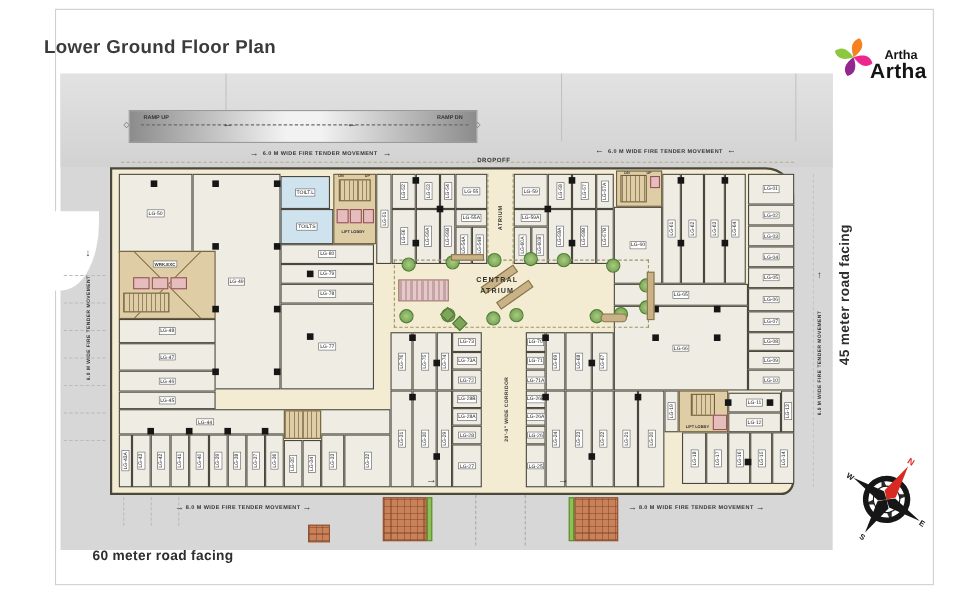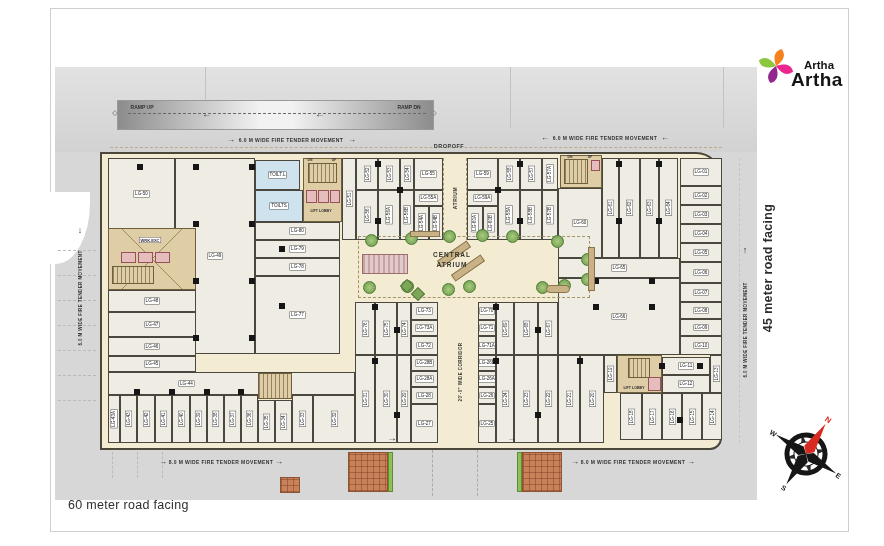--- a/index.html
+++ b/index.html
@@ -23,23 +23,23 @@
   .planter{background:#7da659;border:.5px solid #55783a;}
   .core{position:absolute;background:#dfcda6;border:1px solid #6f5f3d;box-sizing:border-box;}
   .stair{background-image:repeating-linear-gradient(90deg,rgba(90,70,40,.55) 0 1px,transparent 1px 4px);}
   .xcross{background-image:linear-gradient(45deg,transparent 49.4%,#9c8a5e 49.4% 50.6%,transparent 50.6%),linear-gradient(-45deg,transparent 49.4%,#9c8a5e 49.4% 50.6%,transparent 50.6%);}
   .lift{position:absolute;background:#e6bdbd;border:1px solid #96525a;box-sizing:border-box;}
   .esc{position:absolute;background:repeating-linear-gradient(90deg,#c9a3a3 0 2px,#e3caca 2px 5px);border:1px solid #9c6f6f;box-sizing:border-box;}
   .brick{position:absolute;background:#c9815a;background-image:repeating-linear-gradient(0deg,rgba(120,60,30,.45) 0 1px,transparent 1px 6px),repeating-linear-gradient(90deg,rgba(120,60,30,.45) 0 1px,transparent 1px 6px);border:1px solid #8d5434;box-sizing:border-box;}
   .gstrip{position:absolute;background:#8fbf57;border:1px solid #5d8a33;box-sizing:border-box;}
   .line{position:absolute;}
   #central-atrium-label{position:absolute;left:420px;top:250px;width:64px;text-align:center;font-size:6.5px;font-weight:700;letter-spacing:1px;color:#33322c;line-height:1.5;}
-  #road-bottom{position:absolute;left:68px;top:498px;font-size:12.5px;font-weight:400;color:#2e2e2e;letter-spacing:.3px;}
+  #road-bottom{position:absolute;left:84px;top:498px;font-size:12.5px;font-weight:700;color:#2e2e2e;letter-spacing:.3px;}
   #road-right{position:absolute;left:768px;top:268px;transform:translate(-50%,-50%) rotate(-90deg);font-size:12.5px;font-weight:700;color:#2e2e2e;letter-spacing:.3px;white-space:nowrap;}
-  #logo{position:absolute;left:757px;top:46px;width:100px;height:52px;}
+  #logo{position:absolute;left:757px;top:32px;width:100px;height:52px;}
   #logo .a{position:absolute;left:47px;top:13px;font-size:11.5px;font-weight:700;color:#141414;}
   #logo .m{position:absolute;left:34px;top:23px;font-size:19px;font-weight:700;color:#141414;letter-spacing:.4px;}
   #compass{position:absolute;left:764px;top:408px;}
 </style>
 </head>
 <body>
 
 <div id="page">
   <div id="frame"></div>
   <div id="road"></div>
@@ -486,20 +486,21 @@
       <div class="txt" style="left: 460px; top: 372px; font-size: 4.5px; transform: translate(-50%, -50%) rotate(-90deg); letter-spacing: 0.4px;">20'-0" WIDE CORRIDOR</div>
       <div class="txt boxed" style="left: 150px; top: 240px; font-size: 4px; transform: translate(-50%, -50%);">WRK.EXC</div>
       <div class="txt" style="left: 321px; top: 211px; font-size: 3.6px; transform: translate(-50%, -50%);">LIFT LOBBY</div>
       <div class="txt" style="left: 634px; top: 388px; font-size: 3.6px; transform: translate(-50%, -50%);">LIFT LOBBY</div>
       <div class="txt" style="left: 310px; top: 160px; font-size: 3.4px; transform: translate(-50%, -50%);">DN</div>
       <div class="txt" style="left: 334px; top: 160px; font-size: 3.4px; transform: translate(-50%, -50%);">UP</div>
       <div class="txt" style="left: 570px; top: 157px; font-size: 3.4px; transform: translate(-50%, -50%);">DN</div>
       <div class="txt" style="left: 590px; top: 157px; font-size: 3.4px; transform: translate(-50%, -50%);">UP</div>
     </div>
 
+  <div id="title">Lower Ground Floor Plan</div>
 
   <div id="logo">
     <svg width="38" height="40" viewBox="0 0 38 40">
       <g transform="rotate(18 19 20)">
         <path d="M19 20 C 13 12 13 6 19 2 C 25 6 25 12 19 20" fill="#f5821f"></path>
         <path d="M19 20 C 27 14 33 14 37 20 C 33 26 27 26 19 20" fill="#ec268f"></path>
         <path d="M19 20 C 25 28 25 34 19 38 C 13 34 13 28 19 20" fill="#92278f"></path>
         <path d="M19 20 C 11 26 5 26 1 20 C 5 14 11 14 19 20" fill="#8dc63f"></path>
       </g>
     </svg>

